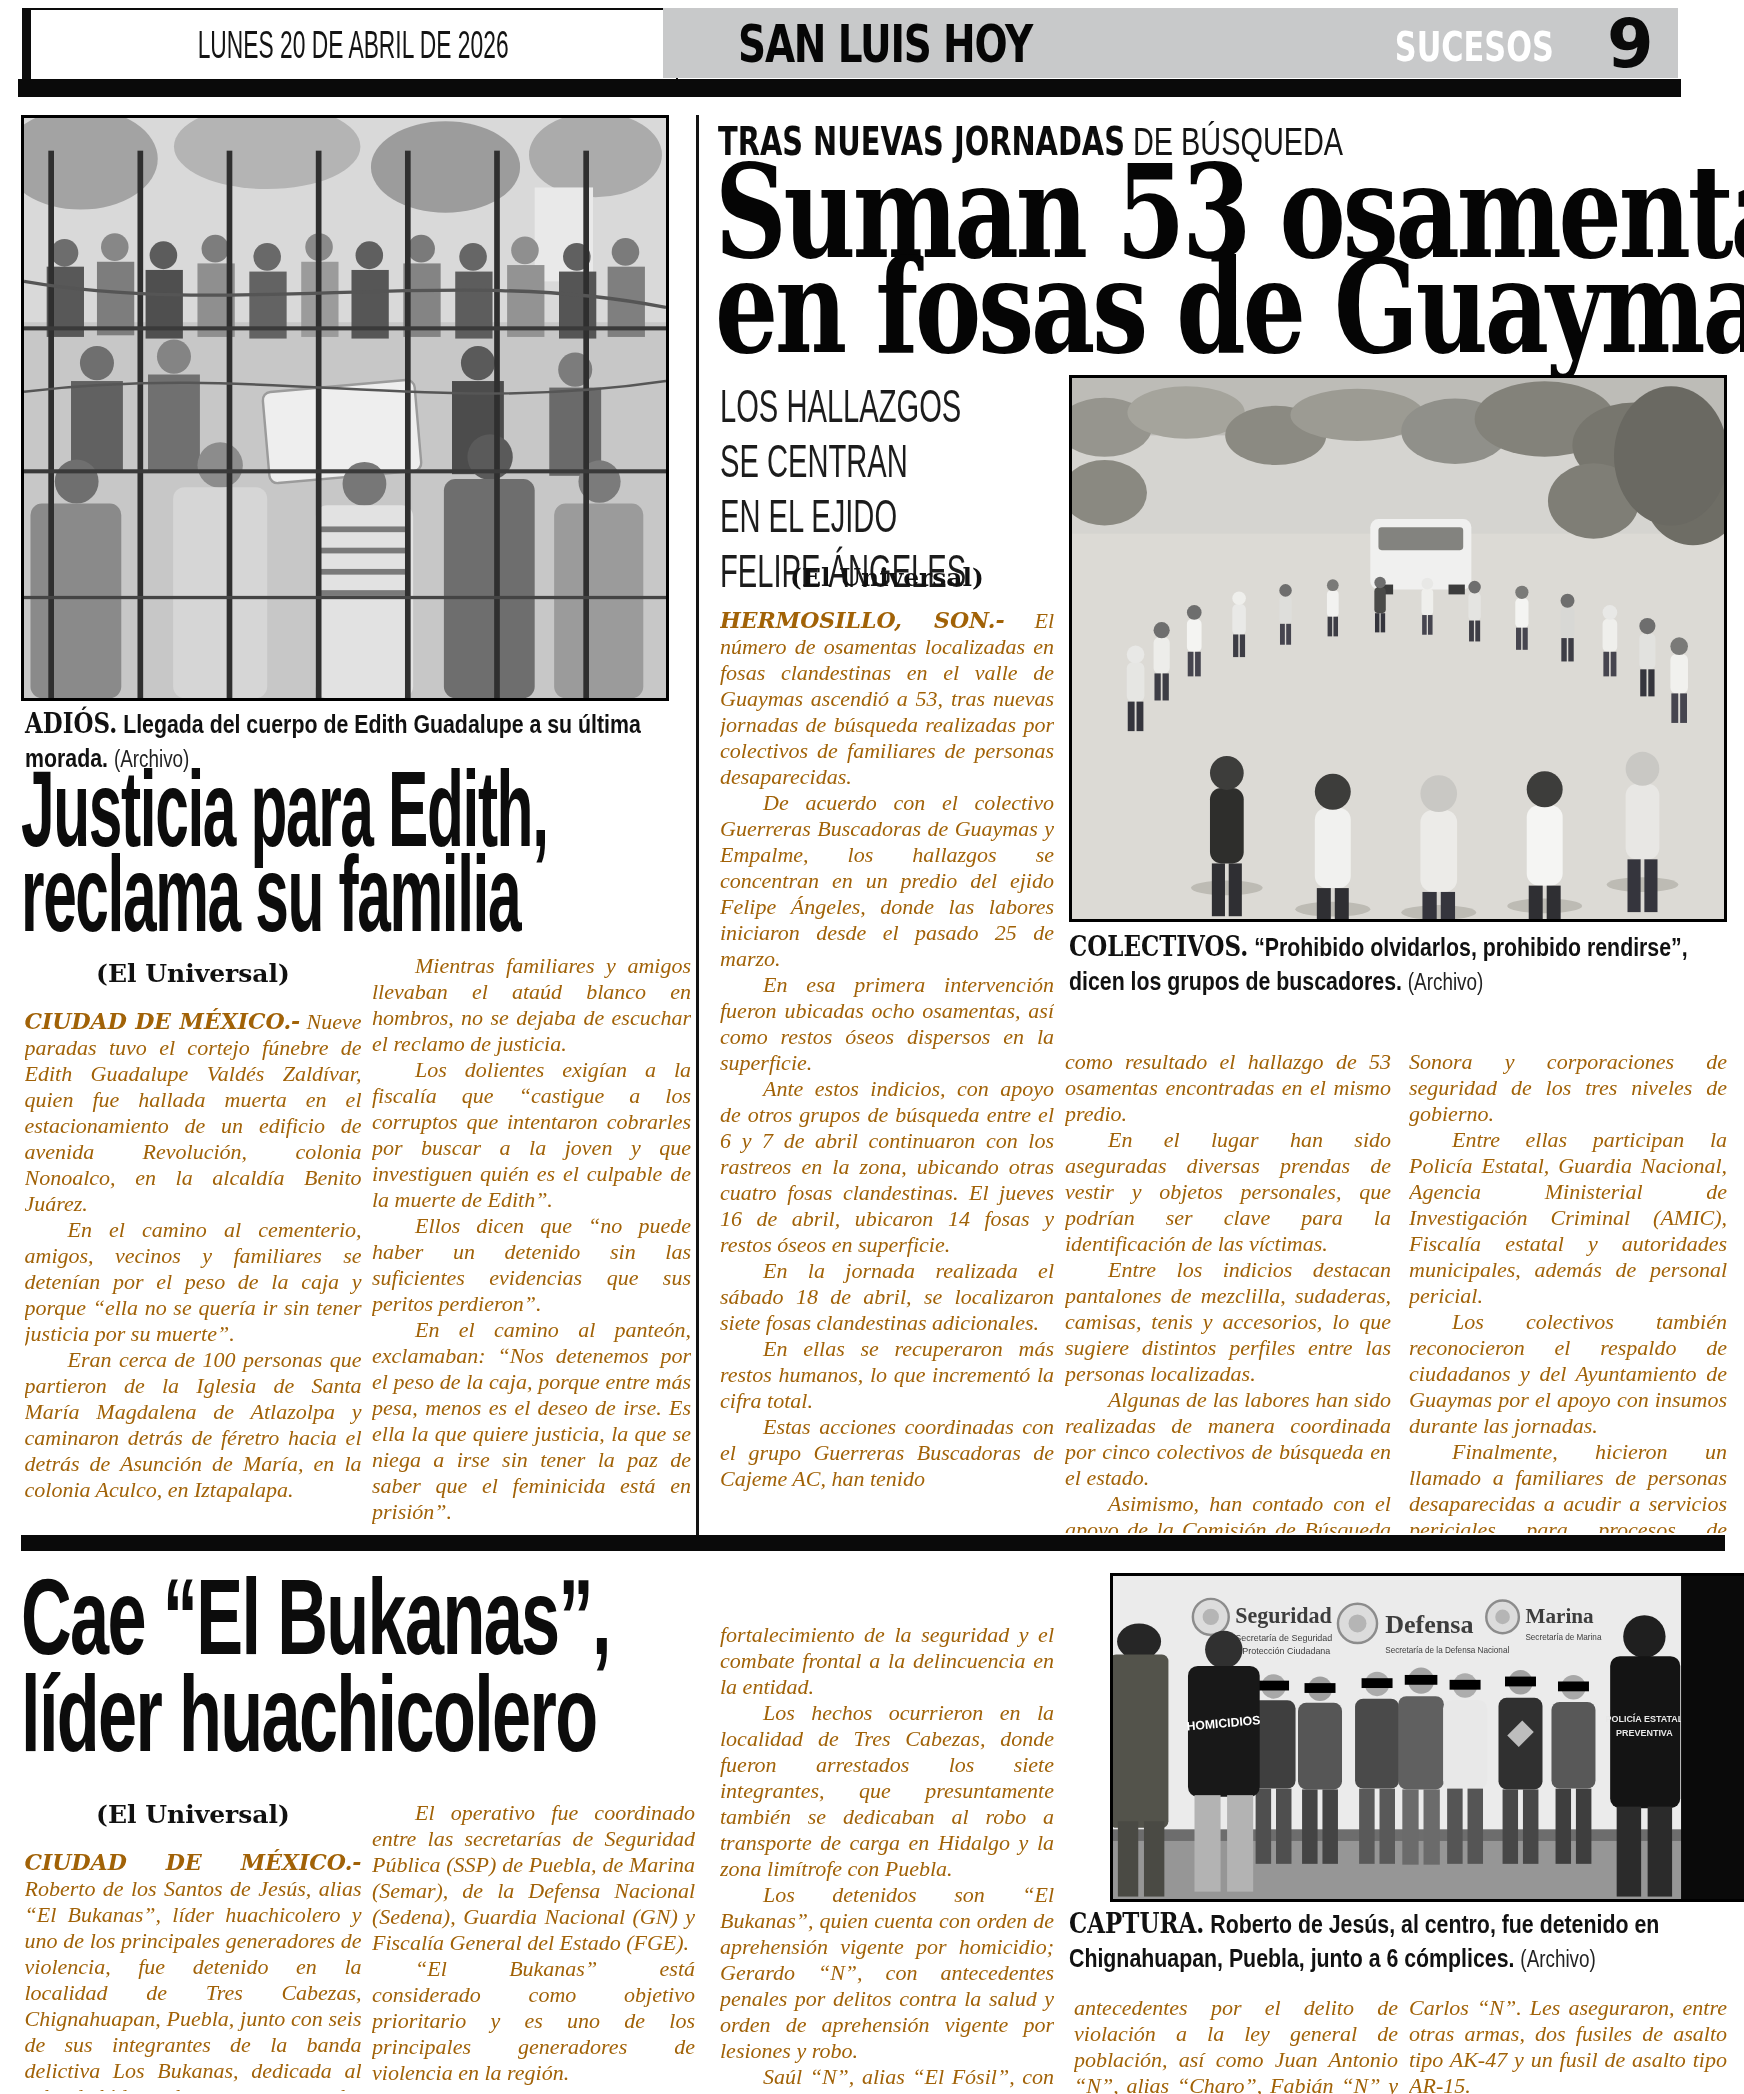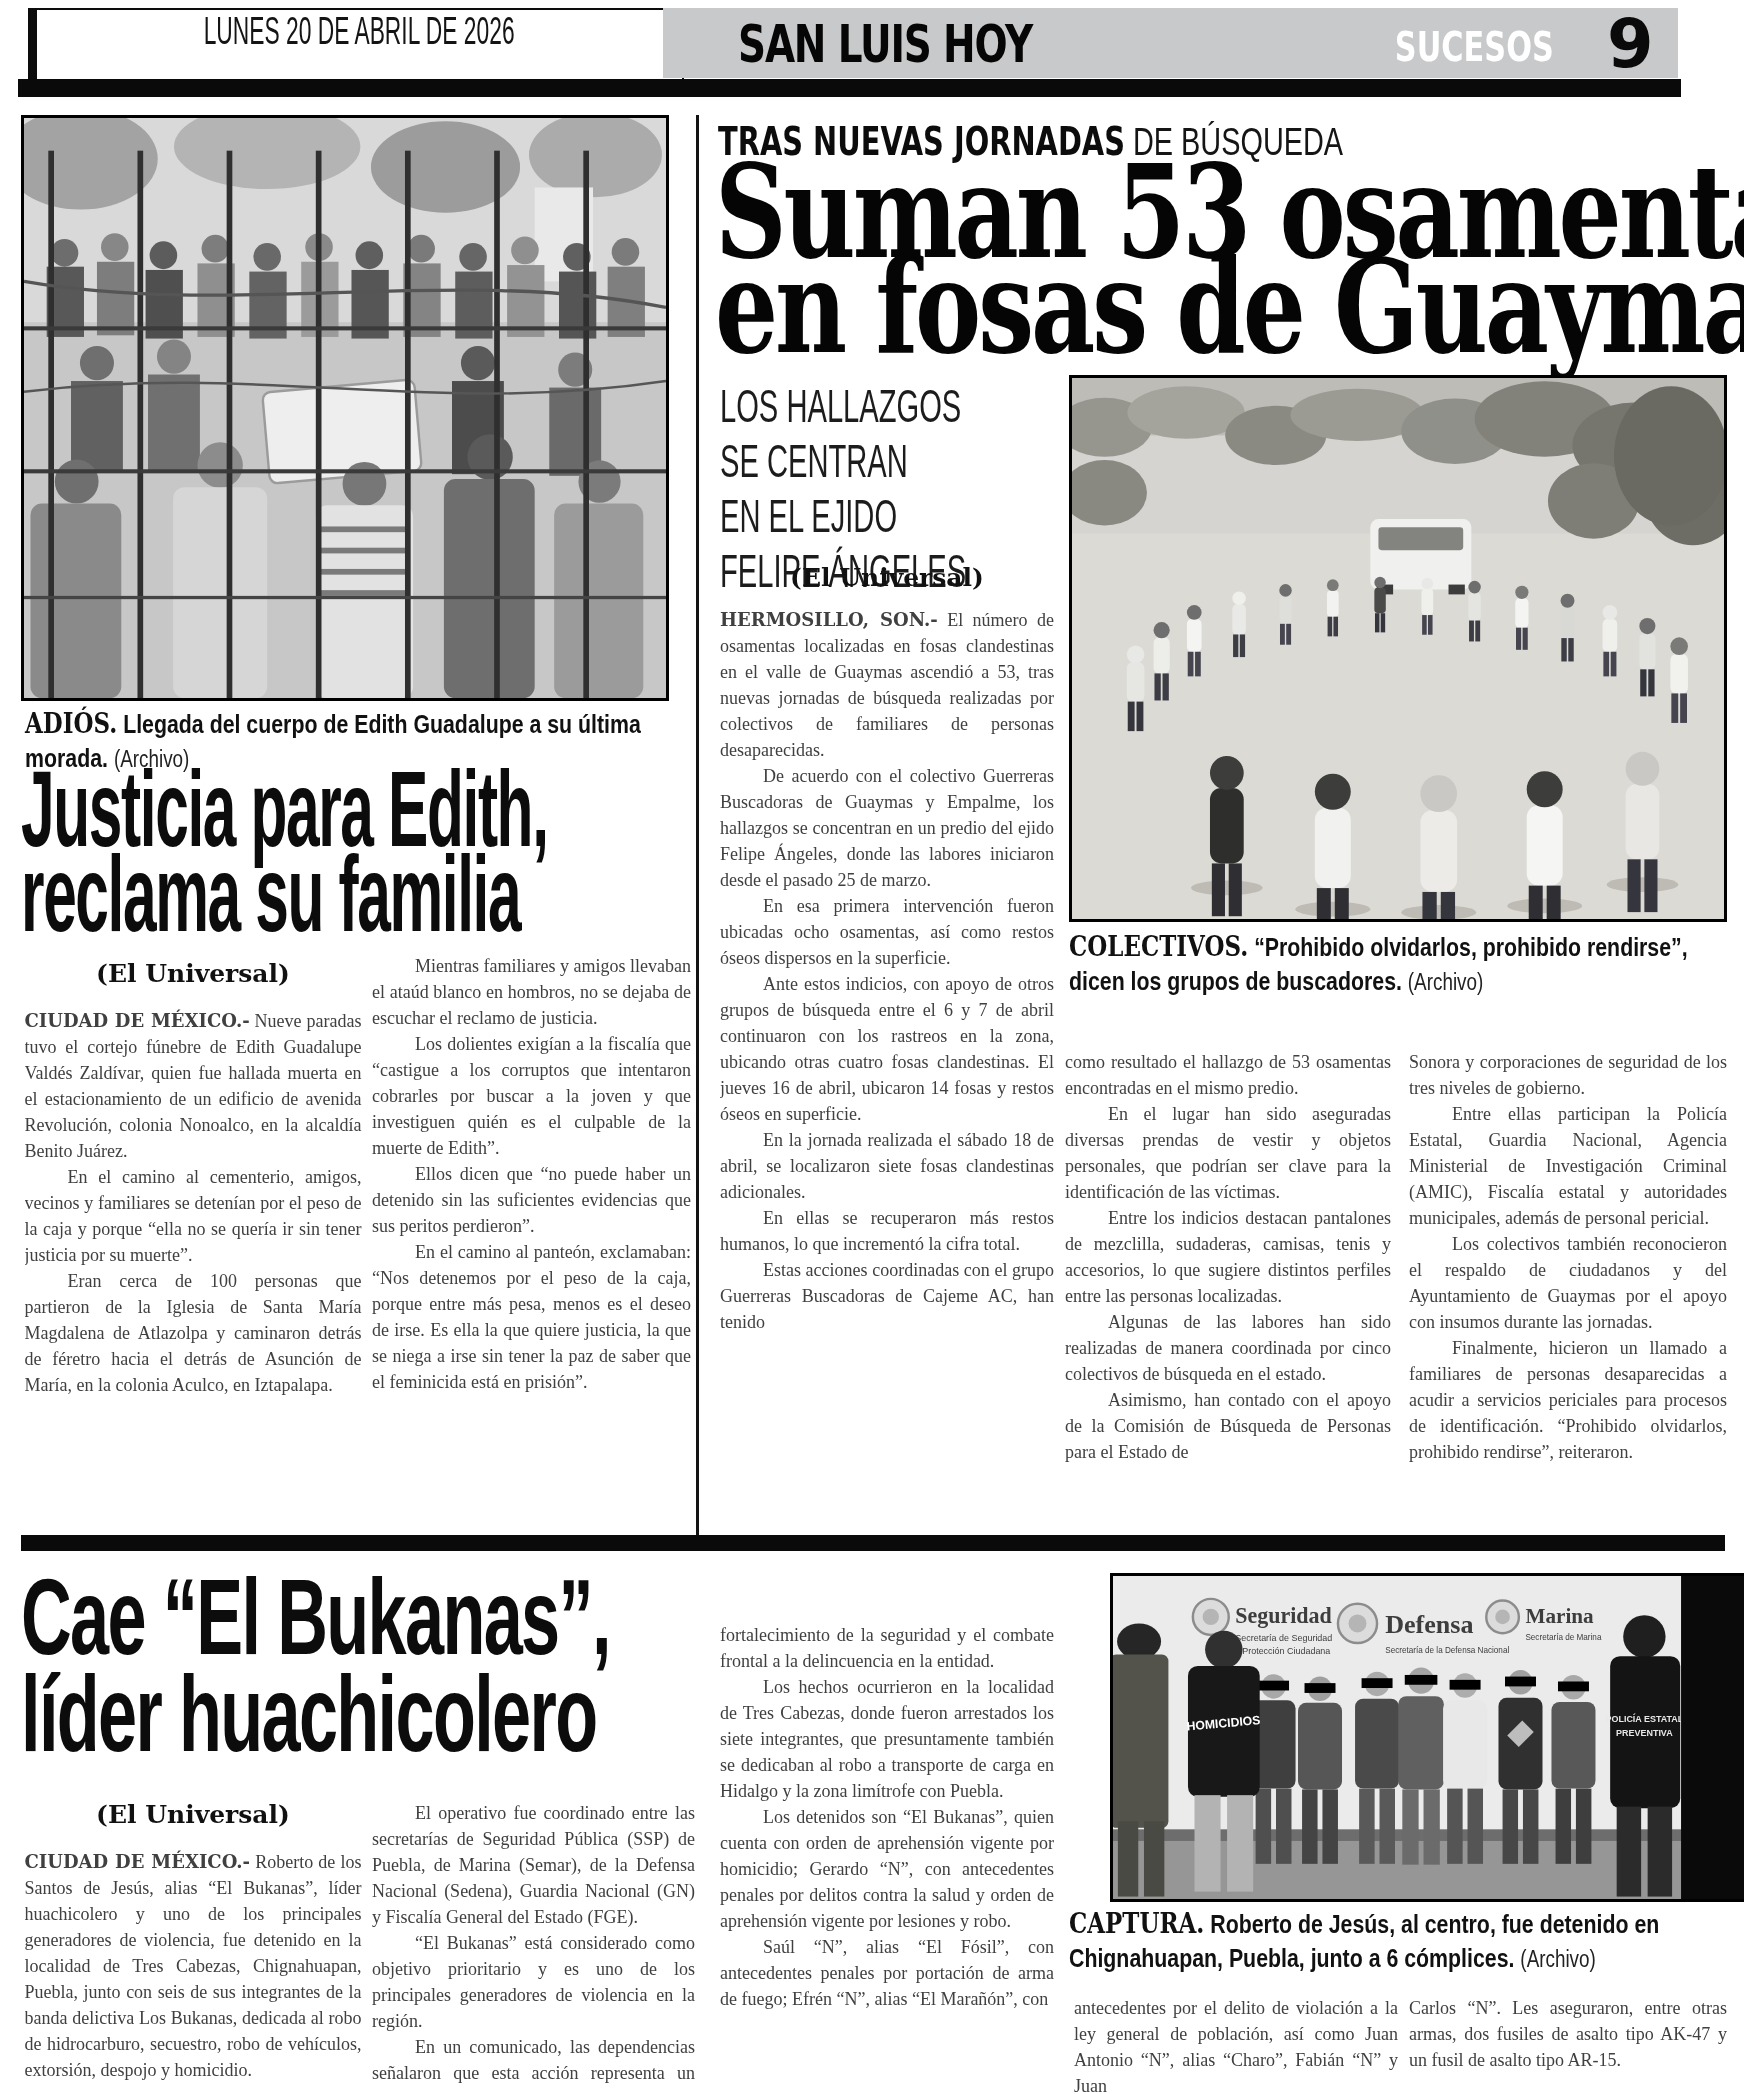--- a/index.html
+++ b/index.html
@@ -6,22 +6,22 @@
   .page{position:relative;width:1745px;height:2095px;background:#fff;color:#111;overflow:hidden;
         font-family:"Liberation Serif",serif;}
   .abs{position:absolute;}
   
   .cx{transform:scaleX(var(--sx,1));transform-origin:0 0;display:block;}
   .cxc{transform:scaleX(var(--sx,1));transform-origin:50% 50%;display:inline-block;}
   .cxr{transform:scaleX(var(--sx,1));transform-origin:100% 50%;display:inline-block;}
   .dLine{display:block;white-space:nowrap;}
 
   
-  .date-box{left:28px;top:8.2px;width:645px;height:70px;background:#fff;border:2.5px solid #0c0c0c;
-            border-left-width:9px;display:flex;align-items:flex-start;justify-content:center;}
+  .date-box{left:22px;top:8.2px;width:645px;height:70px;background:#fff;border:2.5px solid #0c0c0c;
+            border-left-width:9px;display:flex;align-items:center;justify-content:center;}
   .date-text{font-family:"Liberation Sans",sans-serif;font-size:38px;color:#141414;white-space:nowrap;}
   .band{left:663px;top:8.2px;width:1015px;height:70px;background:#c8c9ca;}
   .masthead{left:75px;top:5.7px;font-family:"DejaVu Sans",sans-serif;font-weight:bold;font-size:52px;
             letter-spacing:-1.6px;color:#060606;white-space:nowrap;}
   .section-label{right:124px;top:14.7px;font-family:"DejaVu Sans",sans-serif;font-weight:bold;font-size:41px;
             color:#ffffff;white-space:nowrap;}
   .page-num{right:24.5px;top:-3.3px;font-family:"DejaVu Sans",sans-serif;font-weight:bold;font-size:67px;color:#0a0a0a;}
   .header-rule{left:18px;top:79px;width:1663px;height:18px;background:#0a0a0a;}
 
   
@@ -41,22 +41,22 @@
 
   
   .hl-sans{font-family:"Liberation Sans",sans-serif;font-weight:bold;letter-spacing:-2.5px;color:#0c0c0c;}
   .hl-serif{font-family:"DejaVu Serif",serif;font-weight:bold;letter-spacing:-4.1px;color:#050505;}
   .kicker{font-family:"DejaVu Sans",sans-serif;font-weight:bold;font-size:39px;color:#0c0c0c;white-space:nowrap;}
   .kicker .light{font-family:"Liberation Sans",sans-serif;font-weight:normal;color:#151515;}
   .deck{font-family:"Liberation Sans",sans-serif;font-weight:normal;font-size:47px;line-height:55px;color:#1c1c1c;}
   .byline{position:absolute;text-align:center;font-family:"DejaVu Serif",serif;font-weight:bold;font-size:25px;color:#111;}
 
   
-  .col{position:absolute;font-family:"Liberation Serif",serif;font-size:18px;line-height:26px;
-       text-align:justify;color:#404040;overflow:hidden;}
+  .col{position:absolute;font-family:"Liberation Serif",serif;font-size:22px;line-height:26px;
+       text-align:justify;color:#a16207;overflow:hidden;font-style:italic;}
   .col p{margin:0;text-indent:43px;}
   .col p.flush{text-indent:0;}
   .lead-in{font-family:"DejaVu Serif",serif;font-weight:bold;}
 </style>
 </head>
 <body>
 
 <div class="page">
 
   <div class="abs date-box">

